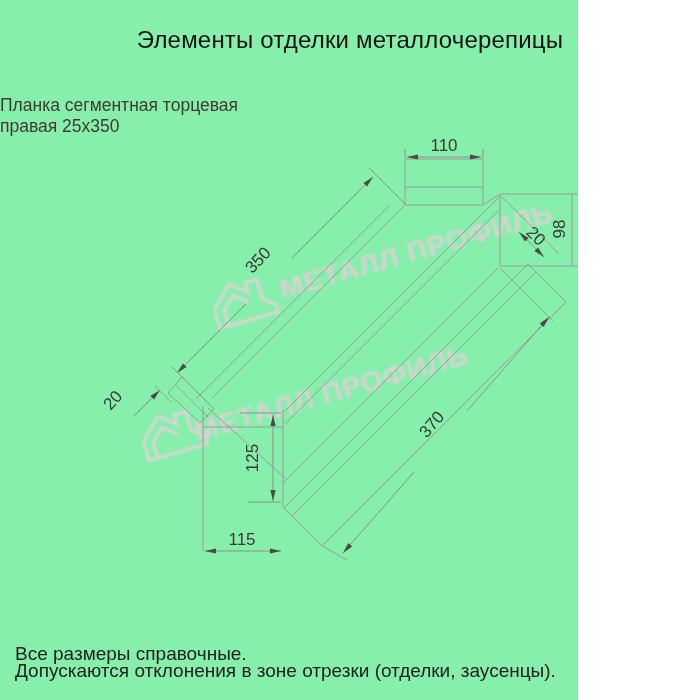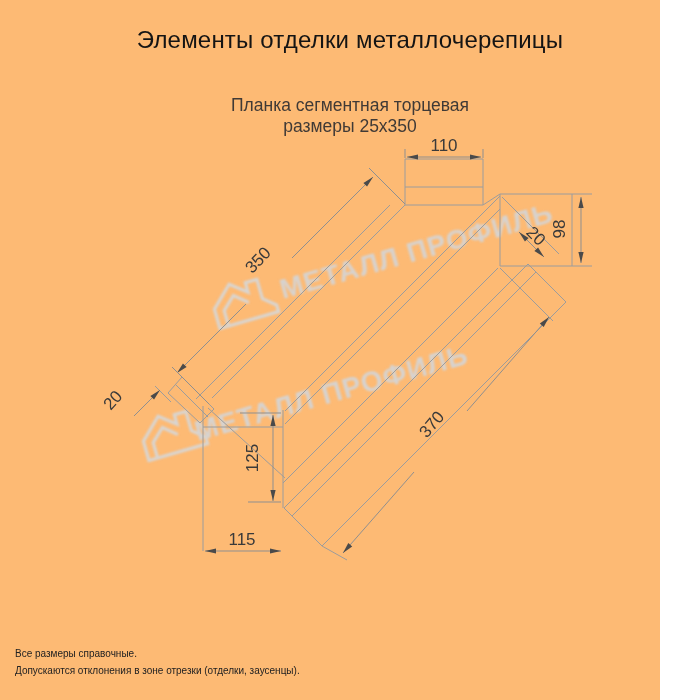--- a/index.html
+++ b/index.html
@@ -1,37 +1,37 @@
 <!DOCTYPE html>
 <html><head>
 <meta charset="utf-8">
 <style>
   html,body{margin:0;padding:0;background:#ffffff;}
-  #page{position:relative;width:660px;height:700px;background:#fdba74;overflow:hidden;
+  #page{position:relative;width:578px;height:700px;background:#86efac;overflow:hidden;
         font-family:"Liberation Sans",sans-serif;}
   #page-title{position:absolute;top:26px;left:0;width:700px;text-align:center;
         font-size:24px;line-height:27px;color:#141414;letter-spacing:.2px;}
-  #product-subtitle{position:absolute;top:95px;left:0;width:700px;text-align:center;
+  #product-subtitle{position:absolute;top:95px;left:0;width:700px;
         font-size:17.5px;line-height:21px;color:#403a36;}
   #drawing-svg{position:absolute;left:0;top:0;}
-  #footer-notes{position:absolute;left:15px;top:645px;font-size:10px;line-height:17px;color:#222222;}
+  #footer-notes{position:absolute;left:15px;top:645px;font-size:19px;line-height:17px;color:#222222;}
   .dim-label{fill:#3a3a3a;font-size:17px;font-family:"Liberation Sans",sans-serif;}
   .wm-text{fill:#d6d3d0;font-size:28px;font-weight:bold;letter-spacing:1px;
         font-family:"Liberation Sans",sans-serif;}
 </style>
 </head>
 <body>
 
 <div id="page">
 
   <div id="page-title">Элементы отделки металлочерепицы</div>
 
   <div id="product-subtitle">
     <div>Планка сегментная торцевая</div>
-    <div>размеры 25х350</div>
+    <div>правая 25х350</div>
   </div>
 
   <svg id="drawing-svg" width="700" height="700" viewBox="0 0 700 700">
     <defs>
       <marker id="ae" orient="auto" markerWidth="13" markerHeight="8" refX="12" refY="4">
         <path d="M12,4 L1,1.4 L1,6.6 Z" fill="#4a4a4a"></path>
       </marker>
       <marker id="as" orient="auto-start-reverse" markerWidth="13" markerHeight="8" refX="12" refY="4">
         <path d="M12,4 L1,1.4 L1,6.6 Z" fill="#4a4a4a"></path>
       </marker>

